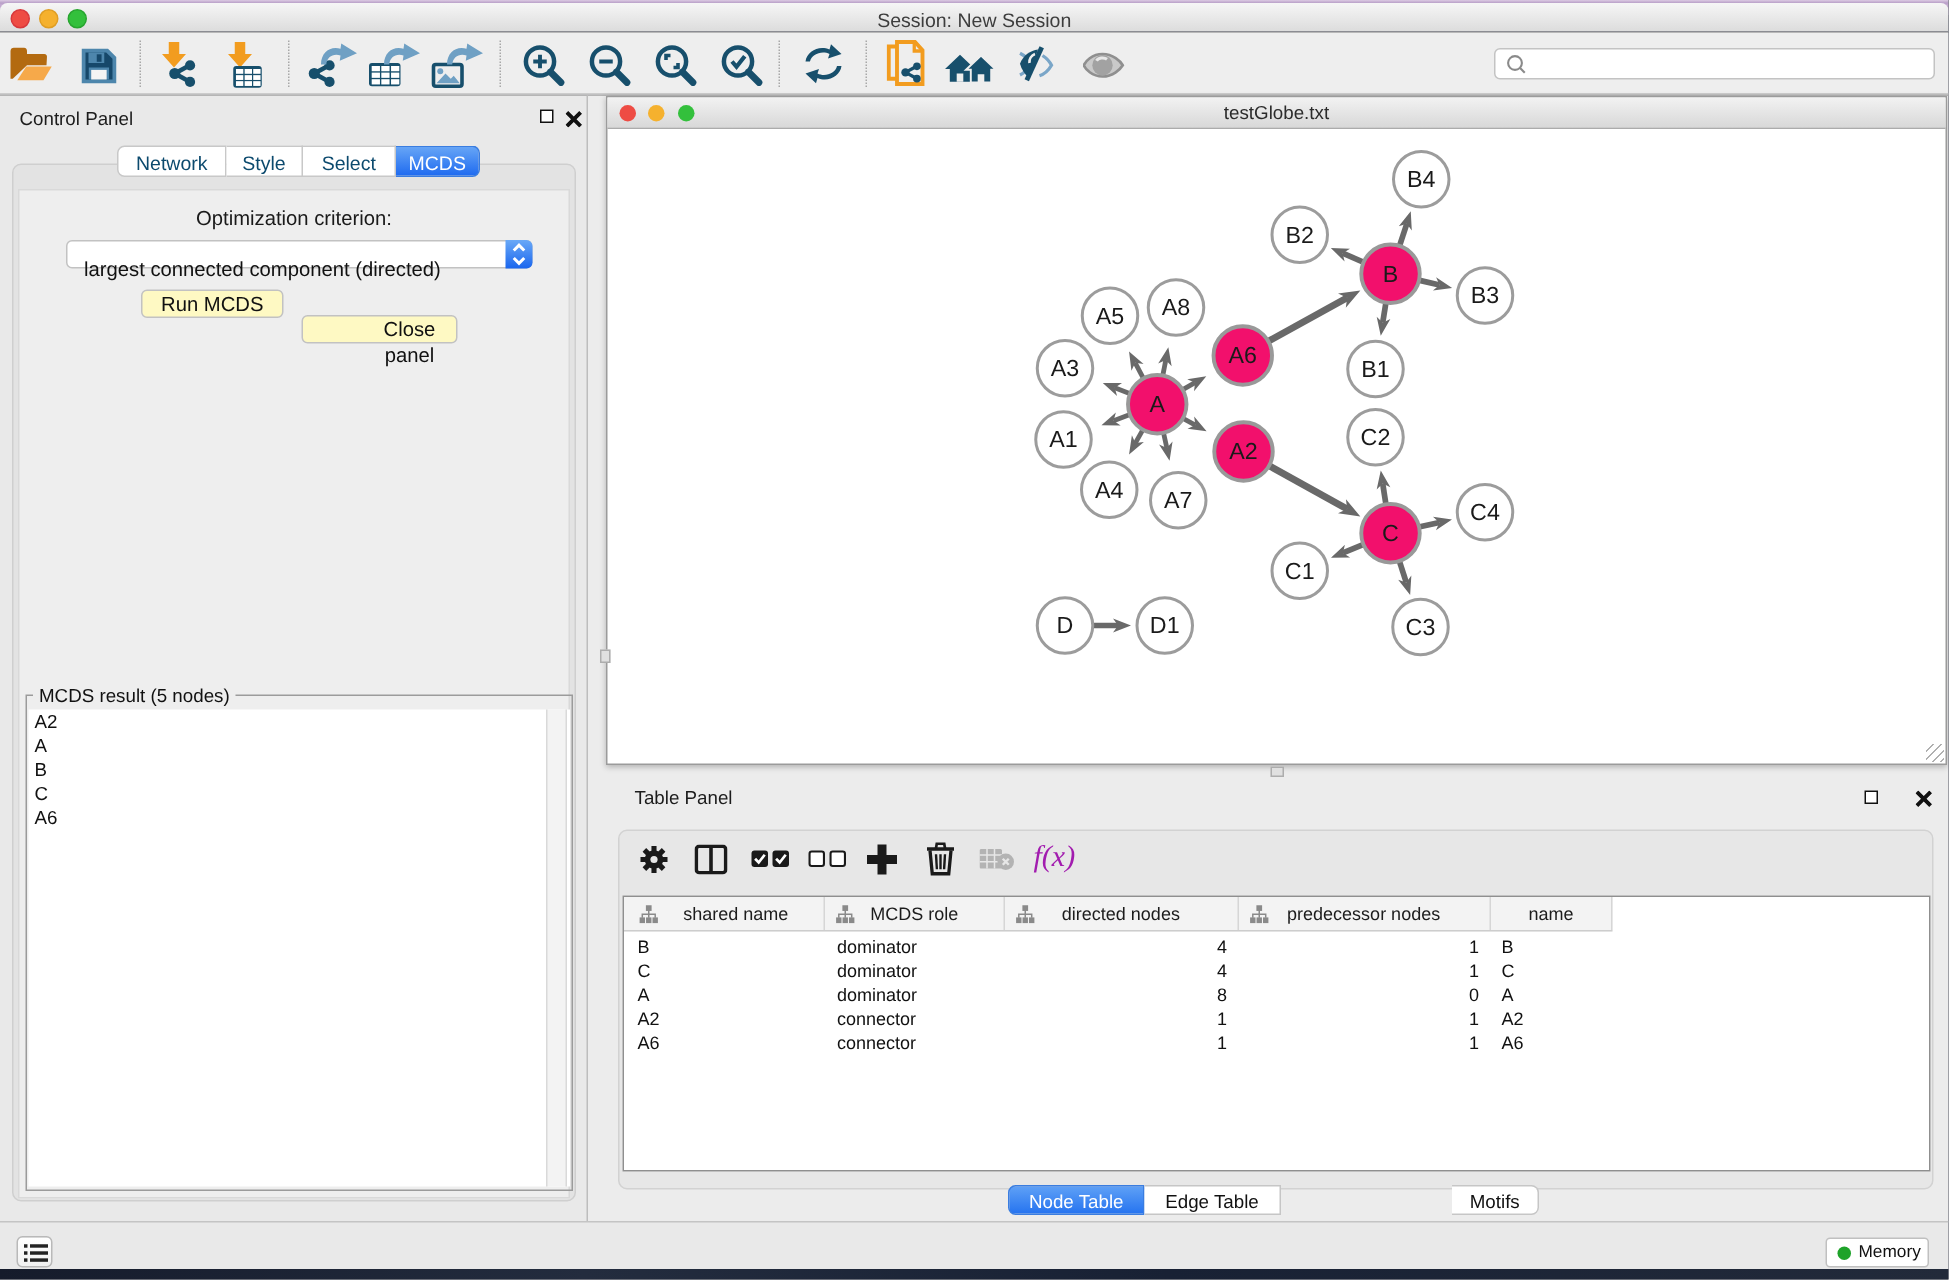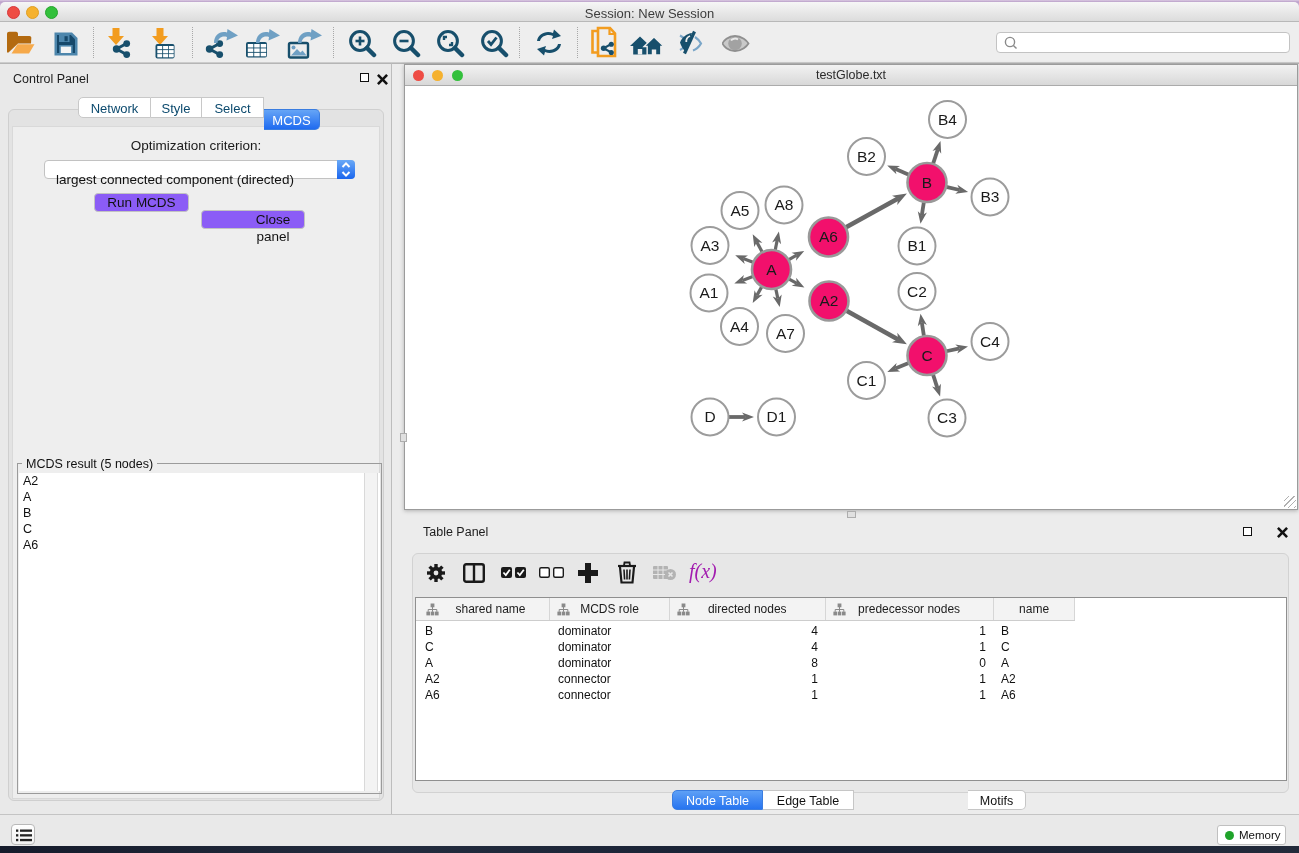--- a/index.html
+++ b/index.html
@@ -21,29 +21,29 @@
 #ctrl { left:0; top:63px; width:392px; height:751px; background:#e9e9e9; border-top:1px solid #b5b5b5; border-right:1px solid #bdbdbd; }
 #ctrl-title { position:absolute; left:13px; top:8px; font-size:12.5px; color:#1c1c1c; }
 #ctrl-box { position:absolute; left:8px; top:45px; width:376px; height:692px; background:#e3e3e3;
   border:1px solid #cfcfcf; border-radius:6px; }
 #ctrl-inner { position:absolute; left:3px; top:16px; width:368px; height:673px; background:#eeeeee;
   border:1px solid #d9d9d9; }
 .tabgrp { position:absolute; display:flex; }
 .tabbtn { height:21px; line-height:21px; font-size:13px; text-align:center; background:#ffffff;
   border:1px solid #c8c8c8; border-left:none; color:#0c4a6e; }
 .tabbtn.first { border-left:1px solid #c8c8c8; border-radius:5px 0 0 5px; }
-.tabbtn.last { border-radius:0 5px 5px 0;margin-top:12px; }
+.tabbtn.last { border-radius:0 5px 5px 0; }
 .tabbtn.sel { background:linear-gradient(#66a5f6,#1f6bf0); color:#ffffff; border-color:#3a7de0; }
 #opt-label { position:absolute; left:0; top:74px; width:392px; text-align:center; font-size:13.5px; color:#1a1a1a; }
 #combo { position:absolute; left:44px; top:96px; width:311px; height:19px; background:#ffffff;
   border:1px solid #c2c2c2; border-radius:4px; font-size:13.5px; color:#111; }
 #combo span { position:absolute; left:11px; top:1px;margin-top:10px; }
 #combo-btn { position:absolute; right:-1px; top:-1px; width:18px; height:19px; border-radius:0 4px 4px 0;
   background:linear-gradient(#6aa9f7,#1a66ee); }
-.btn { position:absolute; height:19px; background:#8b5cf6; border:1px solid #c2c2c2; border-radius:4px;
+.btn { position:absolute; height:19px; background:#fef9c3; border:1px solid #c2c2c2; border-radius:4px;
   font-size:13.5px; color:#111; text-align:center; line-height:17px; }
 #fieldset { position:absolute; left:17px; top:399px; width:365px; height:331px; border:1px solid #9b9b9b; }
 #fieldset-label { position:absolute; left:4px; top:-7px; background:#eeeeee; padding:0 4px; font-size:12.5px; color:#111; }
 #listbox { position:absolute; left:1px; top:9px; width:361px; height:318px; background:#ffffff; }
 #listbox .li { height:16px; line-height:16px; font-size:12.5px; color:#111; padding-left:4px; }
 #list-scroll { position:absolute; right:3px; top:9px; width:14px; height:318px; background:#f3f3f3;
   border-left:1px solid #d9d9d9; border-right:1px solid #d9d9d9; }
 
 #rightbg { left:392px; top:63px; width:907px; height:751px; background:#ececec; border-top:1px solid #b5b5b5; }
 

